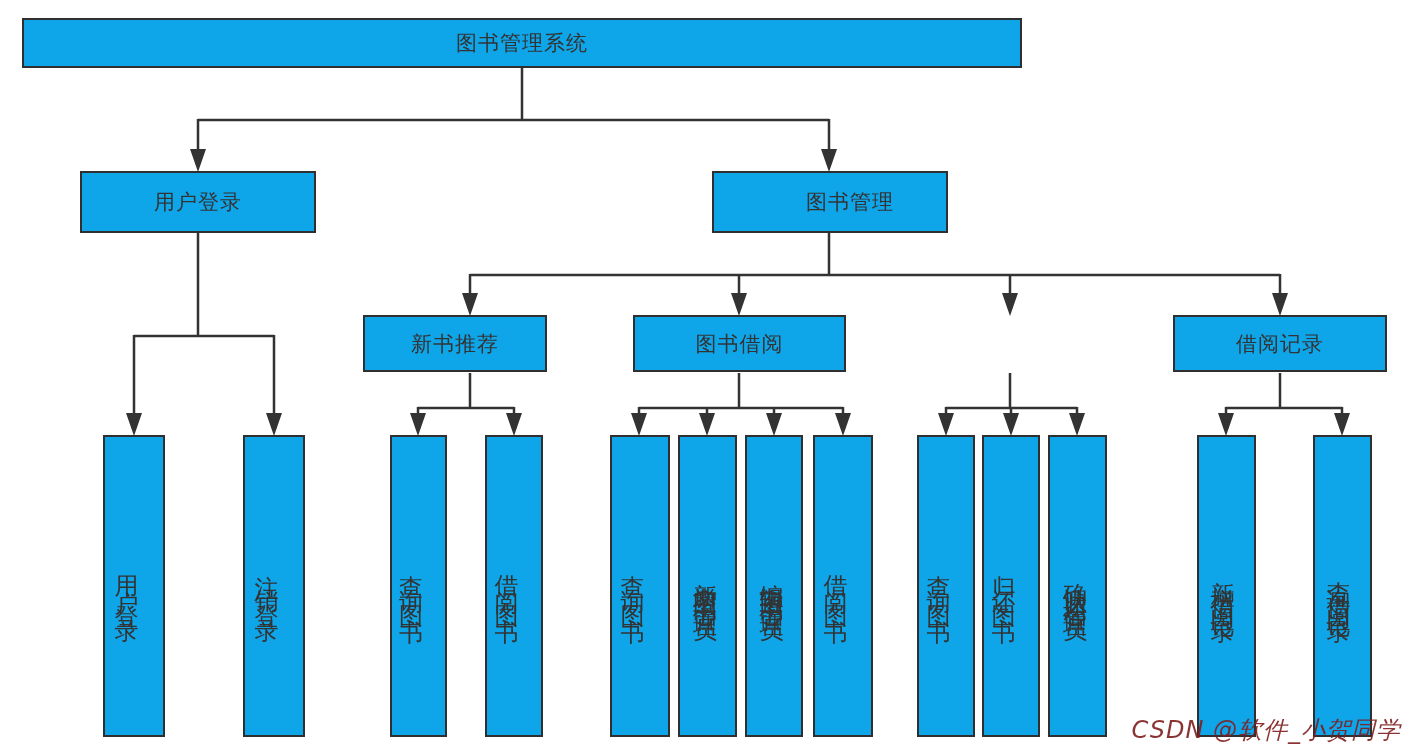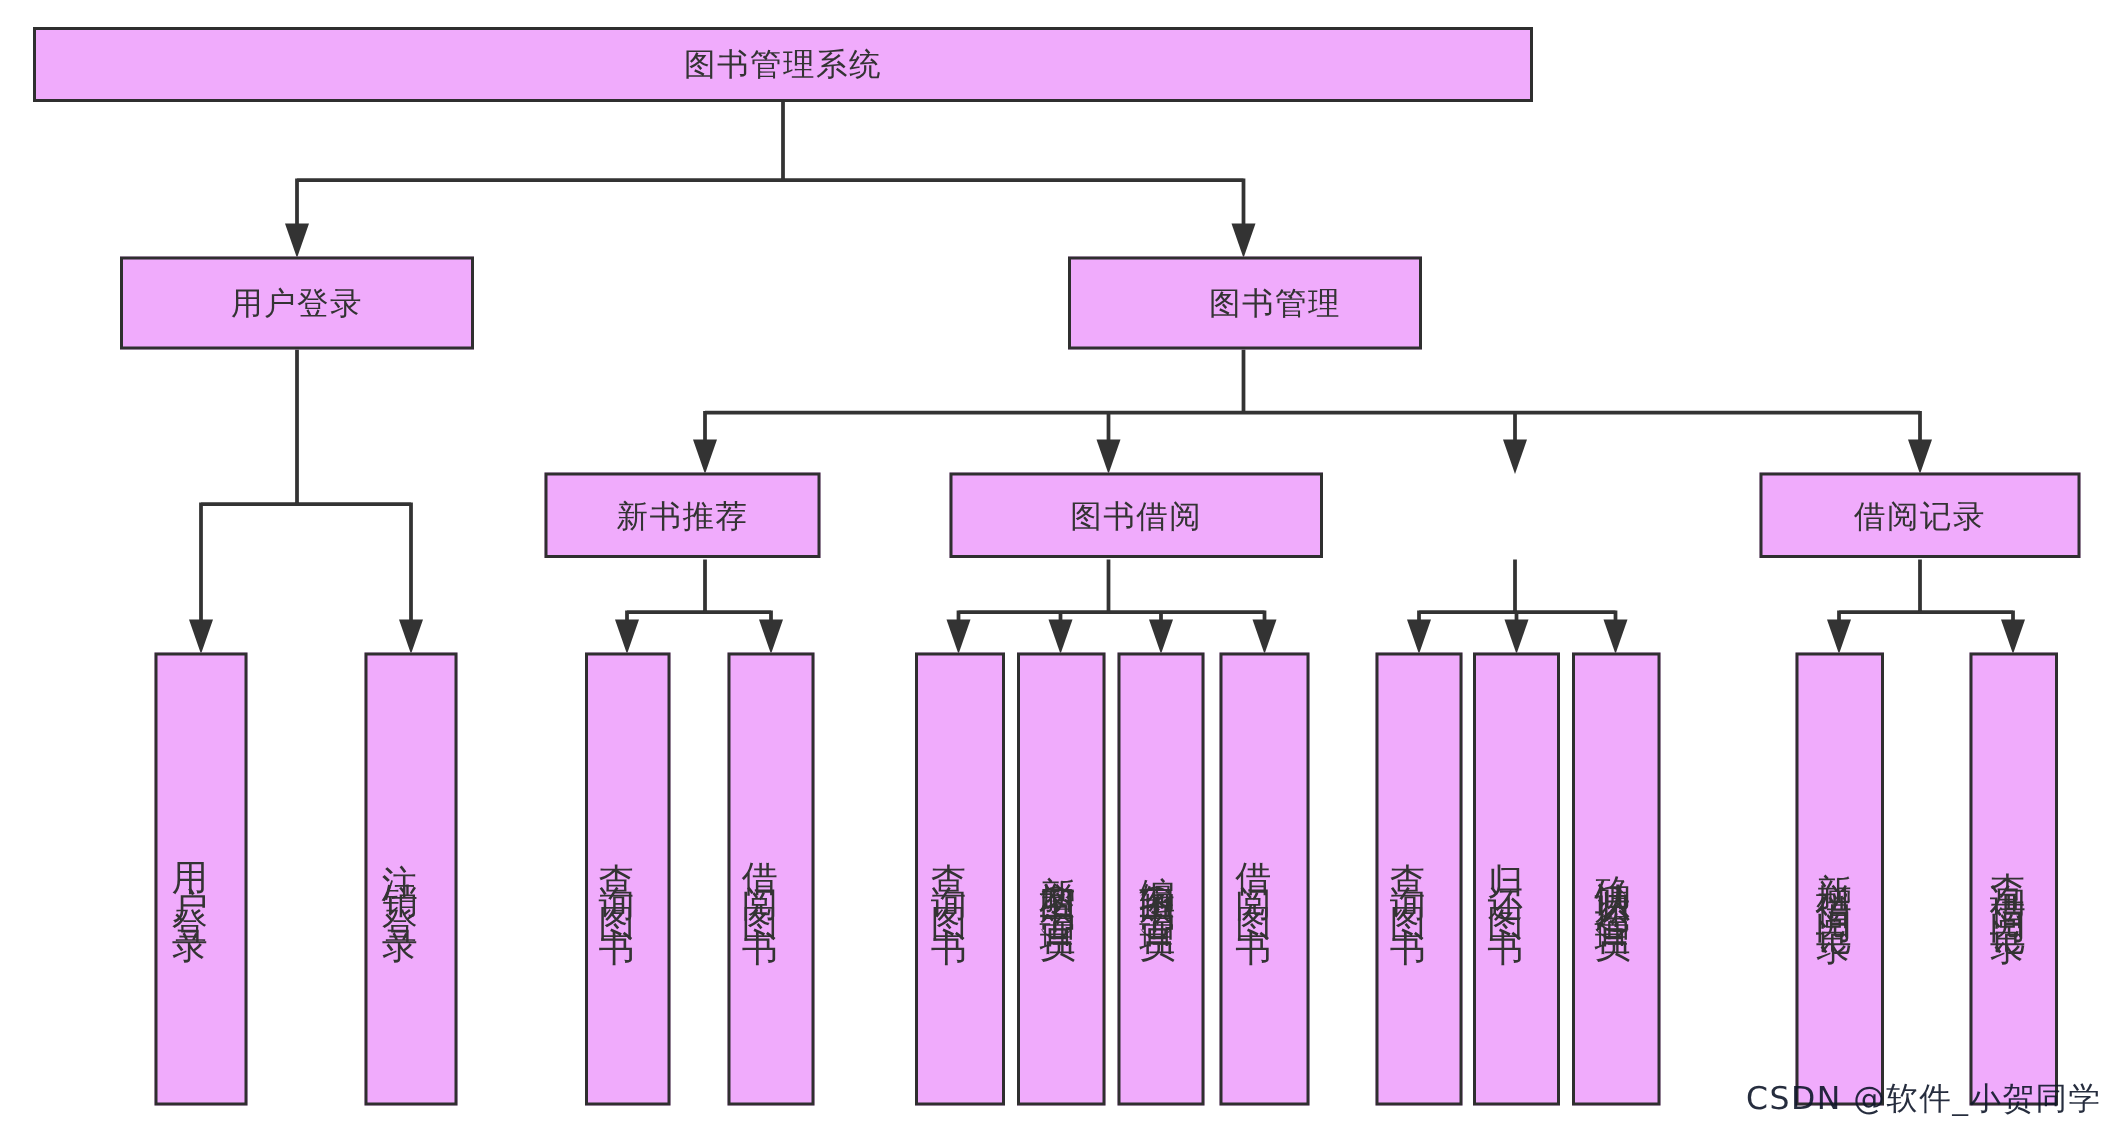--- a/index.html
+++ b/index.html
@@ -13,21 +13,21 @@
   }
   svg.connectors {
     position: absolute;
     left: 0; top: 0;
     width: 1405px; height: 747px;
     pointer-events: none;
   }
   .node {
     position: absolute;
     box-sizing: border-box;
-    background: #f0abfc;
+    background: #0ea5e9;
     border: 2px solid #2f2f2f;
     display: flex;
     align-items: center;
     justify-content: center;
     color: #333333;
   }
   .node.h .lbl {
     font-size: 21px;
     letter-spacing: 1px;
     white-space: nowrap;
@@ -39,26 +39,27 @@
     font-size: 24px;
     line-height: 1;
   }
   .node.v.short .vlbl { letter-spacing: 15px; padding-block-start: 15px; }
   .node.v.mid   .vlbl { letter-spacing: 8px;  padding-block-start: 8px; }
   .node.v.long  .vlbl { letter-spacing: 5px;  padding-block-start: 5px; }
   .watermark {
     position: absolute;
     right: 4px;
     bottom: 1px;
-    font-size: 21px;
-    color: #0f172a;
+    font-size: 24px;
+    color: #7f1d1d;
     opacity: 0.9;
     letter-spacing: 1px;
     z-index: 5;
     white-space: nowrap;
+    font-style: italic;
   }
 </style>
 </head>
 <body>
 
 <div class="stage">
 
   <svg class="connectors" viewBox="0 0 1405 747" xmlns="http://www.w3.org/2000/svg">
 
     <g>
@@ -116,21 +117,21 @@
   <div class="node h" style="left:80px; top:171px; width:236px; height:62px;">
     <span class="lbl">用户登录</span>
   </div>
   <div class="node h" style="left:712px; top:171px; width:236px; height:62px;padding-left:40px;">
     <span class="lbl">图书管理</span>
   </div>
 
   <div class="node h" style="left:363px; top:315px; width:184px; height:57px;">
     <span class="lbl">新书推荐</span>
   </div>
-  <div class="node h" style="left:633px; top:315px; width:249px; height:57px;">
+  <div class="node h" style="left:633px; top:315px; width:213px; height:57px;">
     <span class="lbl">图书借阅</span>
   </div>
   <div class="node h" style="left:1173px; top:315px; width:214px; height:57px;">
     <span class="lbl">借阅记录</span>
   </div>
 
   <div class="node v short" style="left:103px; top:435px; width:62px; height:302px;">
     <span class="vlbl">用户登录</span>
   </div>
   <div class="node v short" style="left:243px; top:435px; width:62px; height:302px;">

